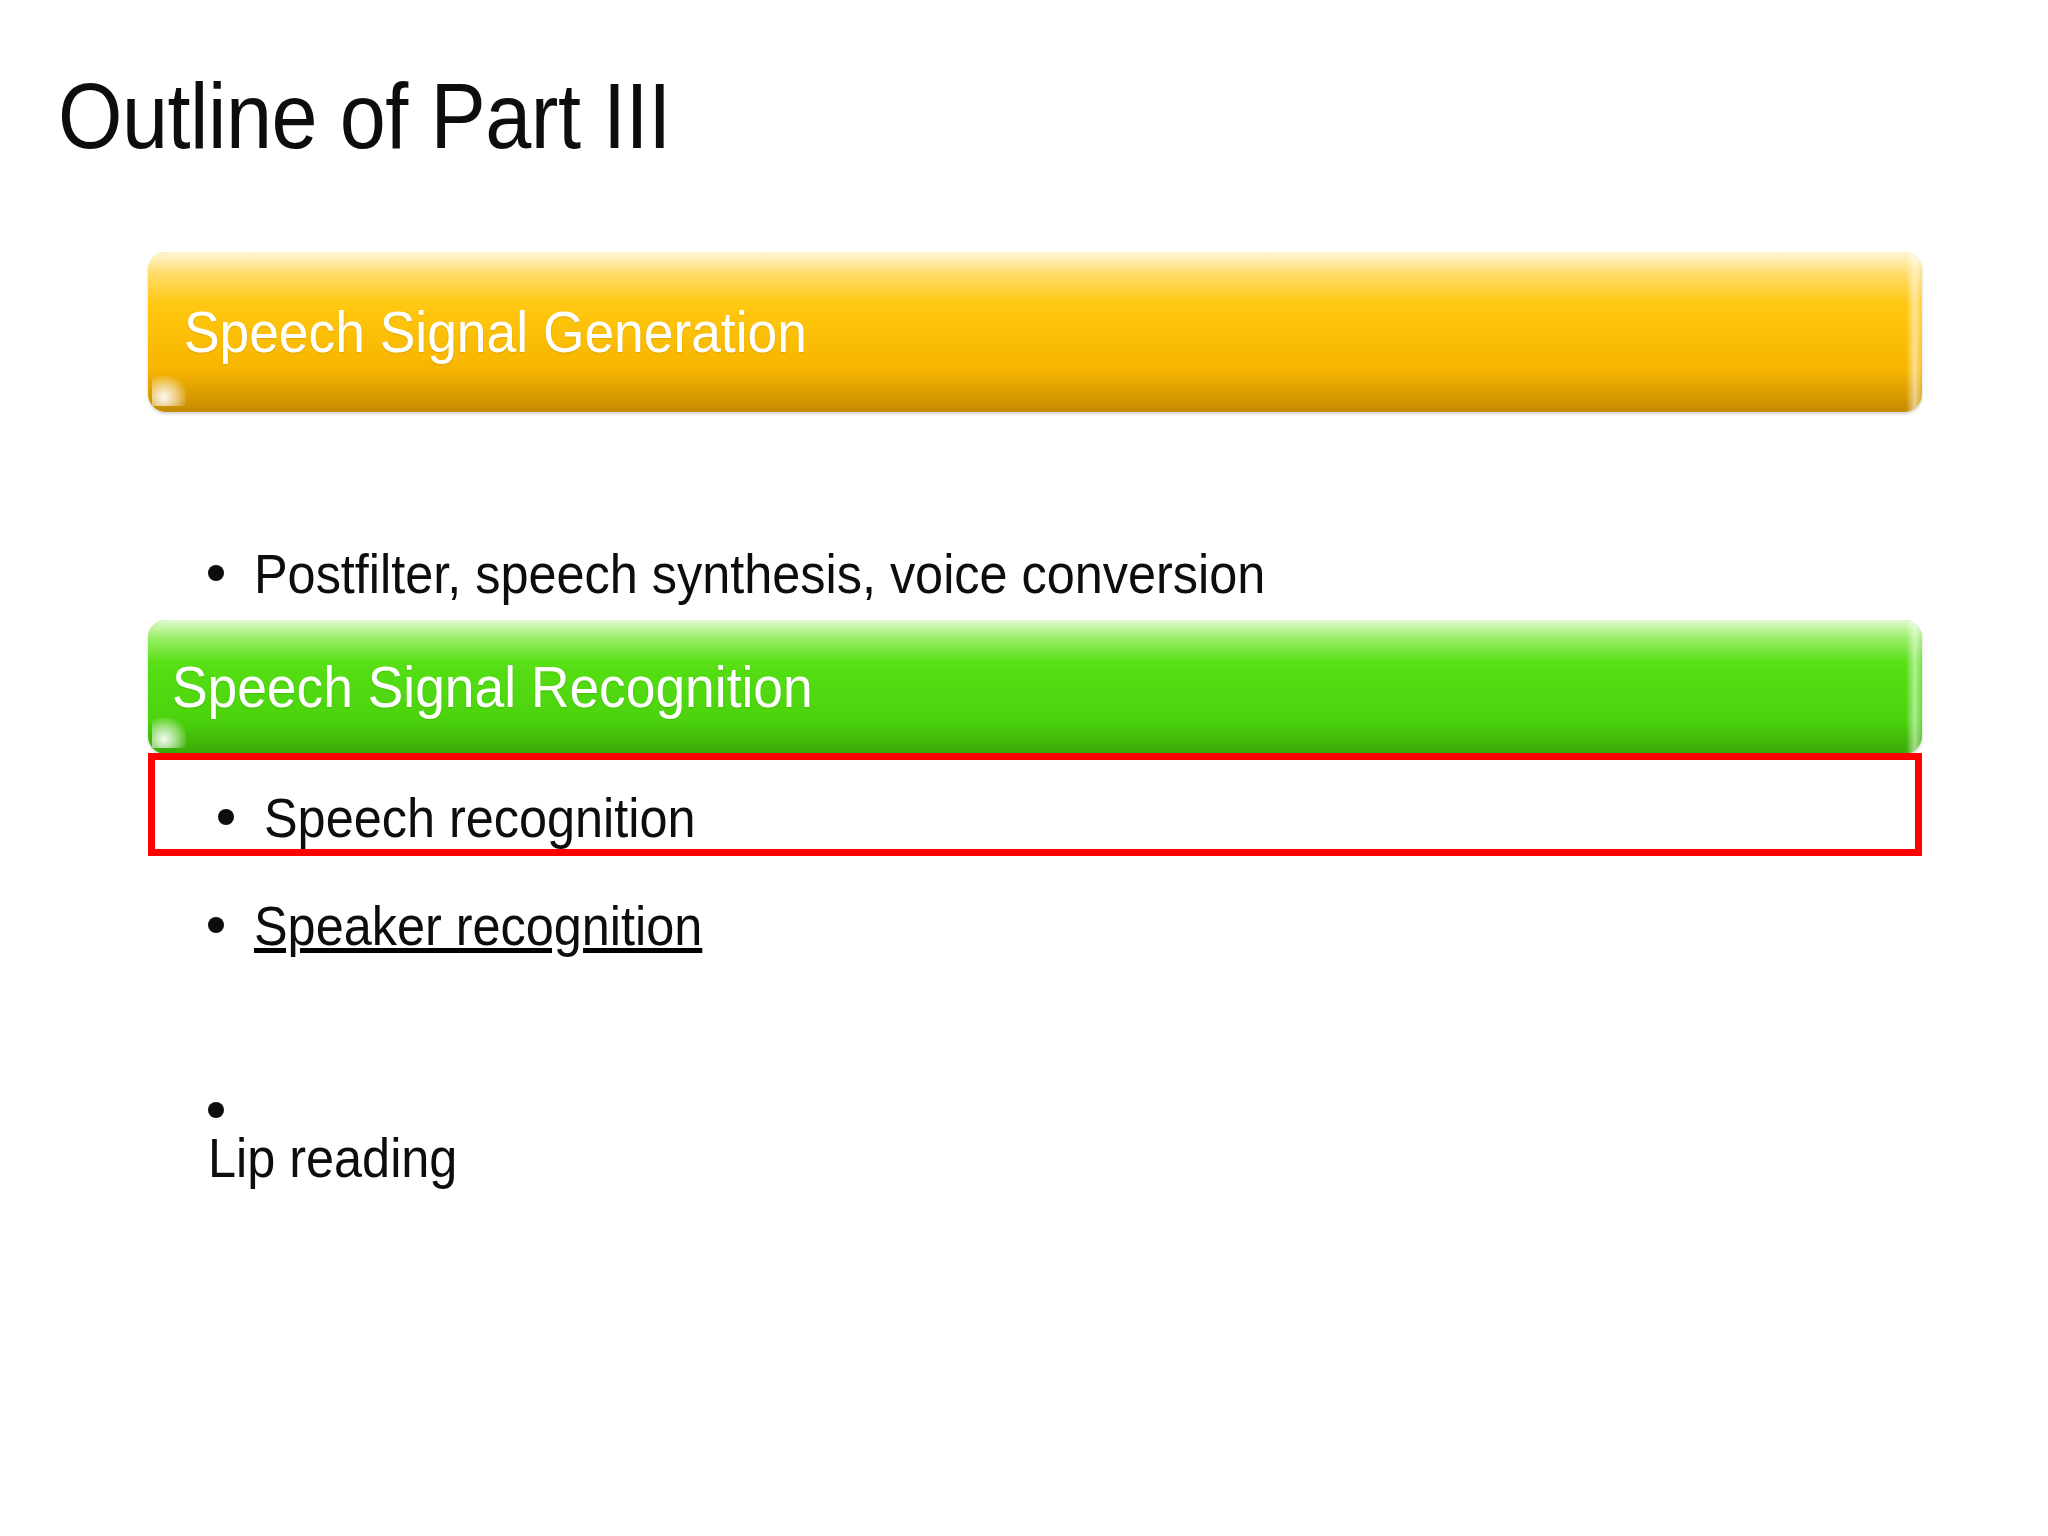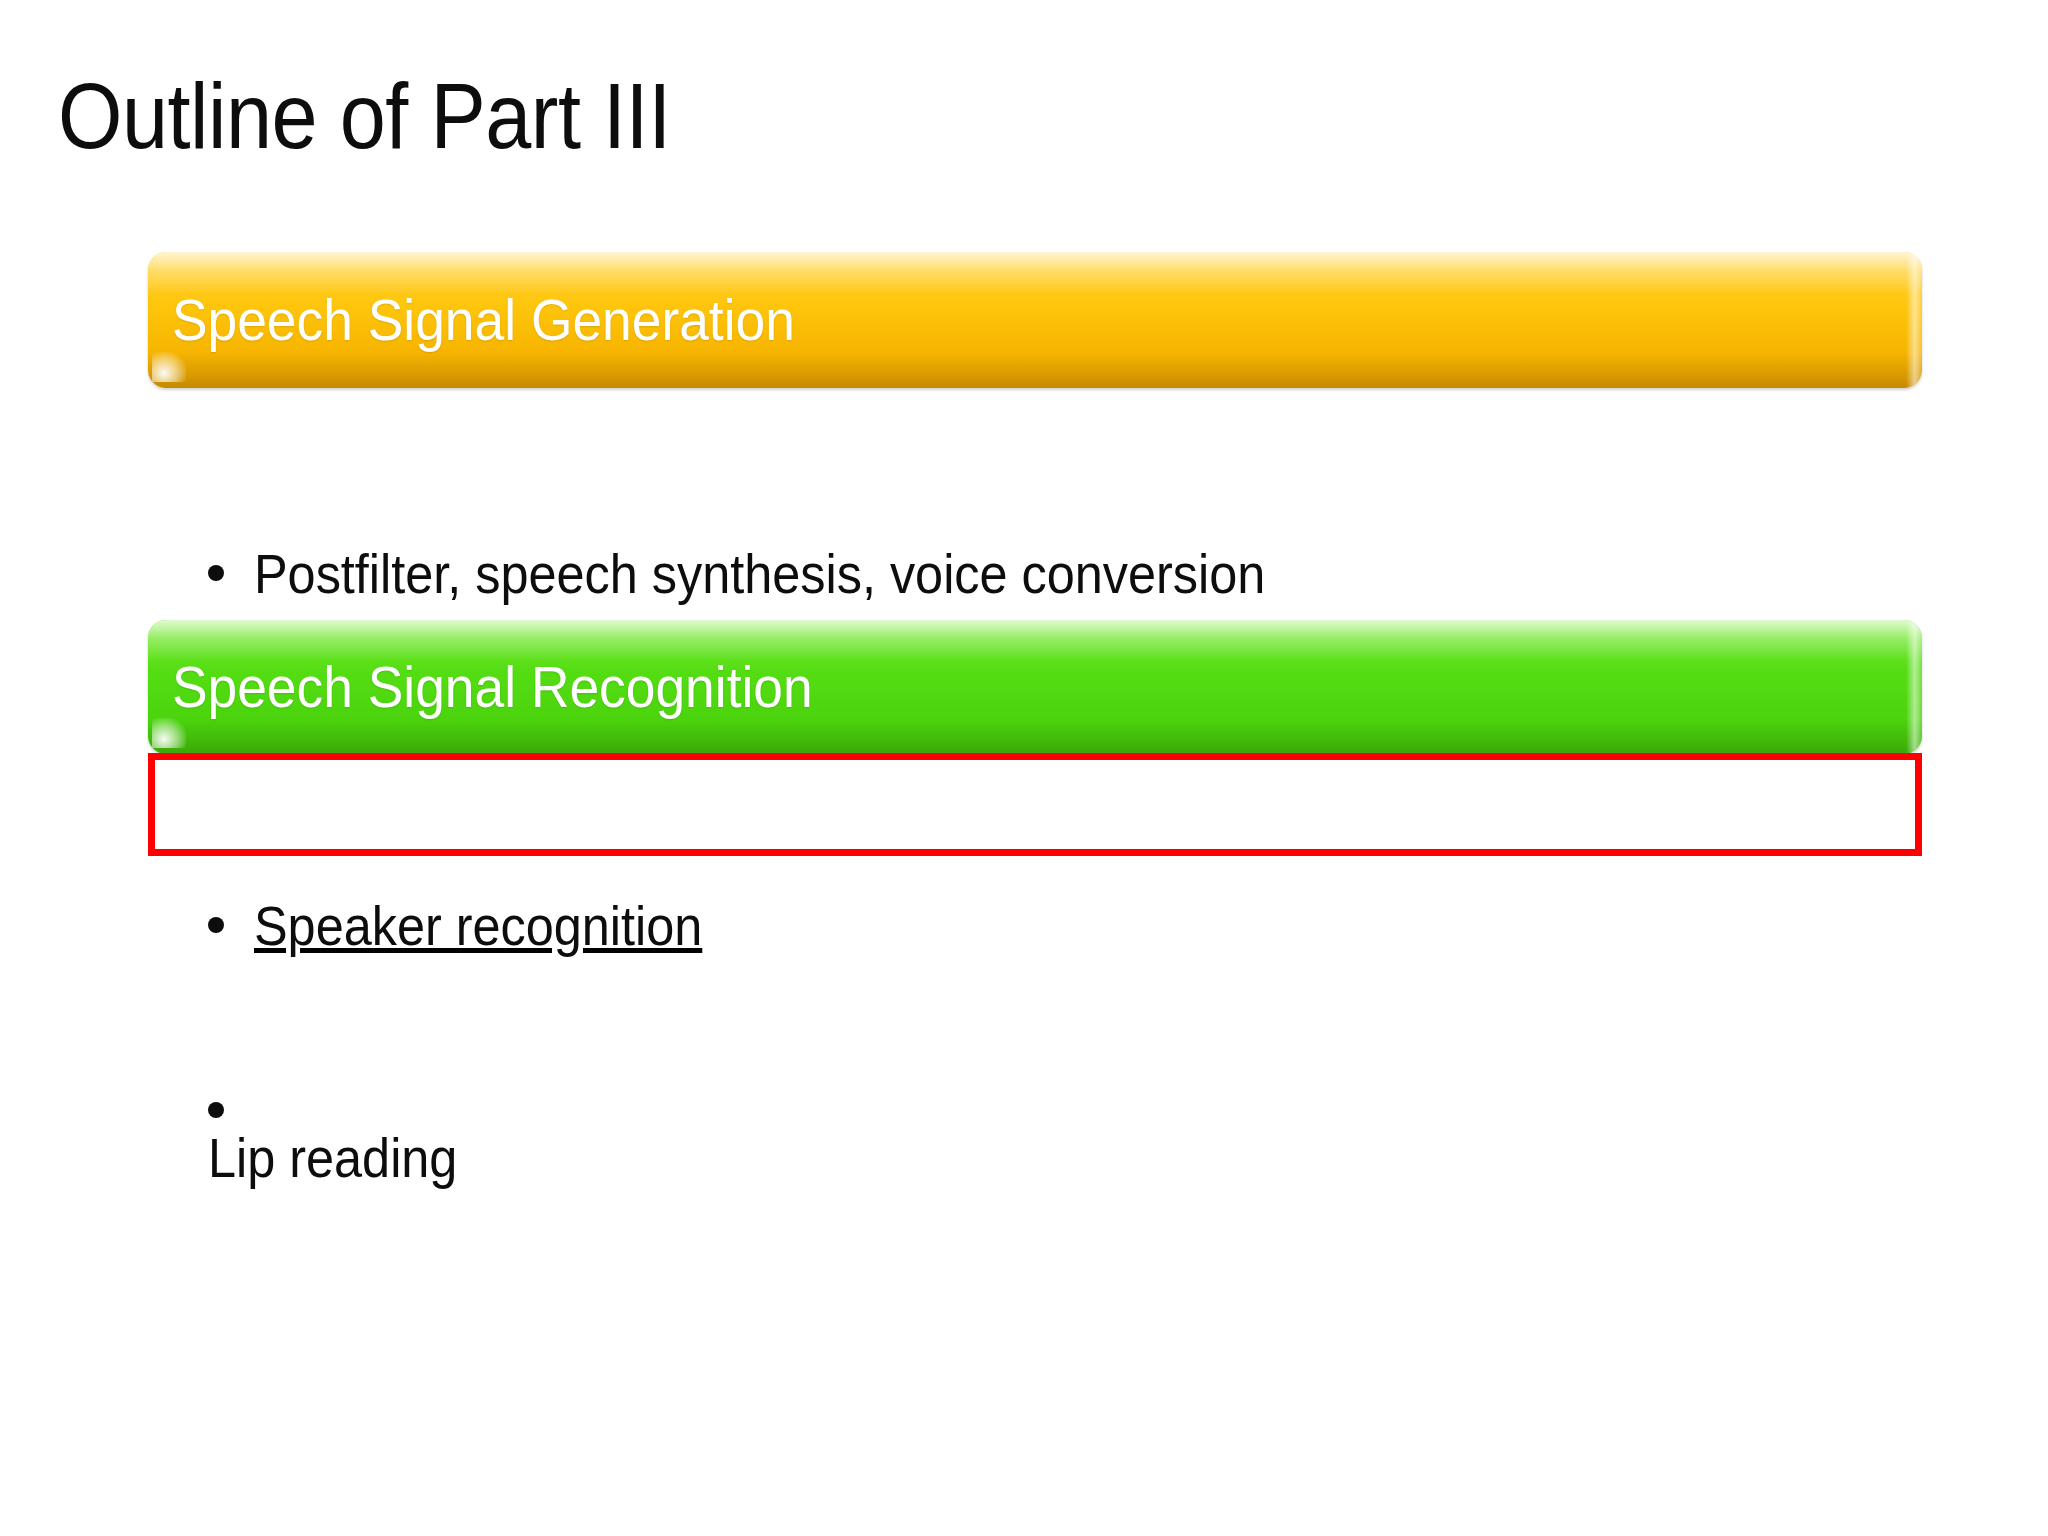--- a/index.html
+++ b/index.html
@@ -106,22 +106,23 @@
     padding-left: 26px;
     transform: scaleX(0.92);
     transform-origin: left center;
     white-space: nowrap;
     text-shadow: 0 1px 2px rgba(0,0,0,0.12);
   }
 
   
   #banner-generation {
     top: 252px;
-    height: 136px;
+    height: 160px;
     background: linear-gradient(to bottom, #FFD23A 0%, #FFC60D 38%, #F7B500 72%, #E9A400 100%);
+    padding-left: 12px;
   }
   #banner-recognition {
     top: 620px;
     height: 134px;
     background: linear-gradient(to bottom, #76EA2E 0%, #55DD14 38%, #4BD40D 74%, #44C609 100%);
   }
   #banner-conclusion {
     top: 1176px;
     height: 142px;
     background: linear-gradient(to bottom, #5BE8A4 0%, #3CDE8C 38%, #24D67E 74%, #1ECB76 100%);
@@ -205,20 +206,24 @@
   <div class="banner" id="banner-recognition">
     <span class="gloss-top"></span>
     <span class="gloss-bottom"></span>
     <span class="edge-right"></span>
     <span class="corner-spark"></span>
     <span class="banner-label">Speech Signal Recognition</span>
   </div>
 
   <div id="highlight-box"></div>
 
+  <div class="bullet-row" id="bullet-speech-recognition">
+    <span class="bullet-dot"></span>
+    <span class="bullet-text">Speech recognition</span>
+  </div>
 
   <div class="bullet-row" id="bullet-speaker-recognition">
     <span class="bullet-dot"></span>
     <span class="bullet-text">Speaker recognition</span>
   </div>
 
 
   <div class="bullet-row" id="bullet-lip-reading">
     <span class="bullet-dot"></span>
     <span class="bullet-text">Lip reading</span>

